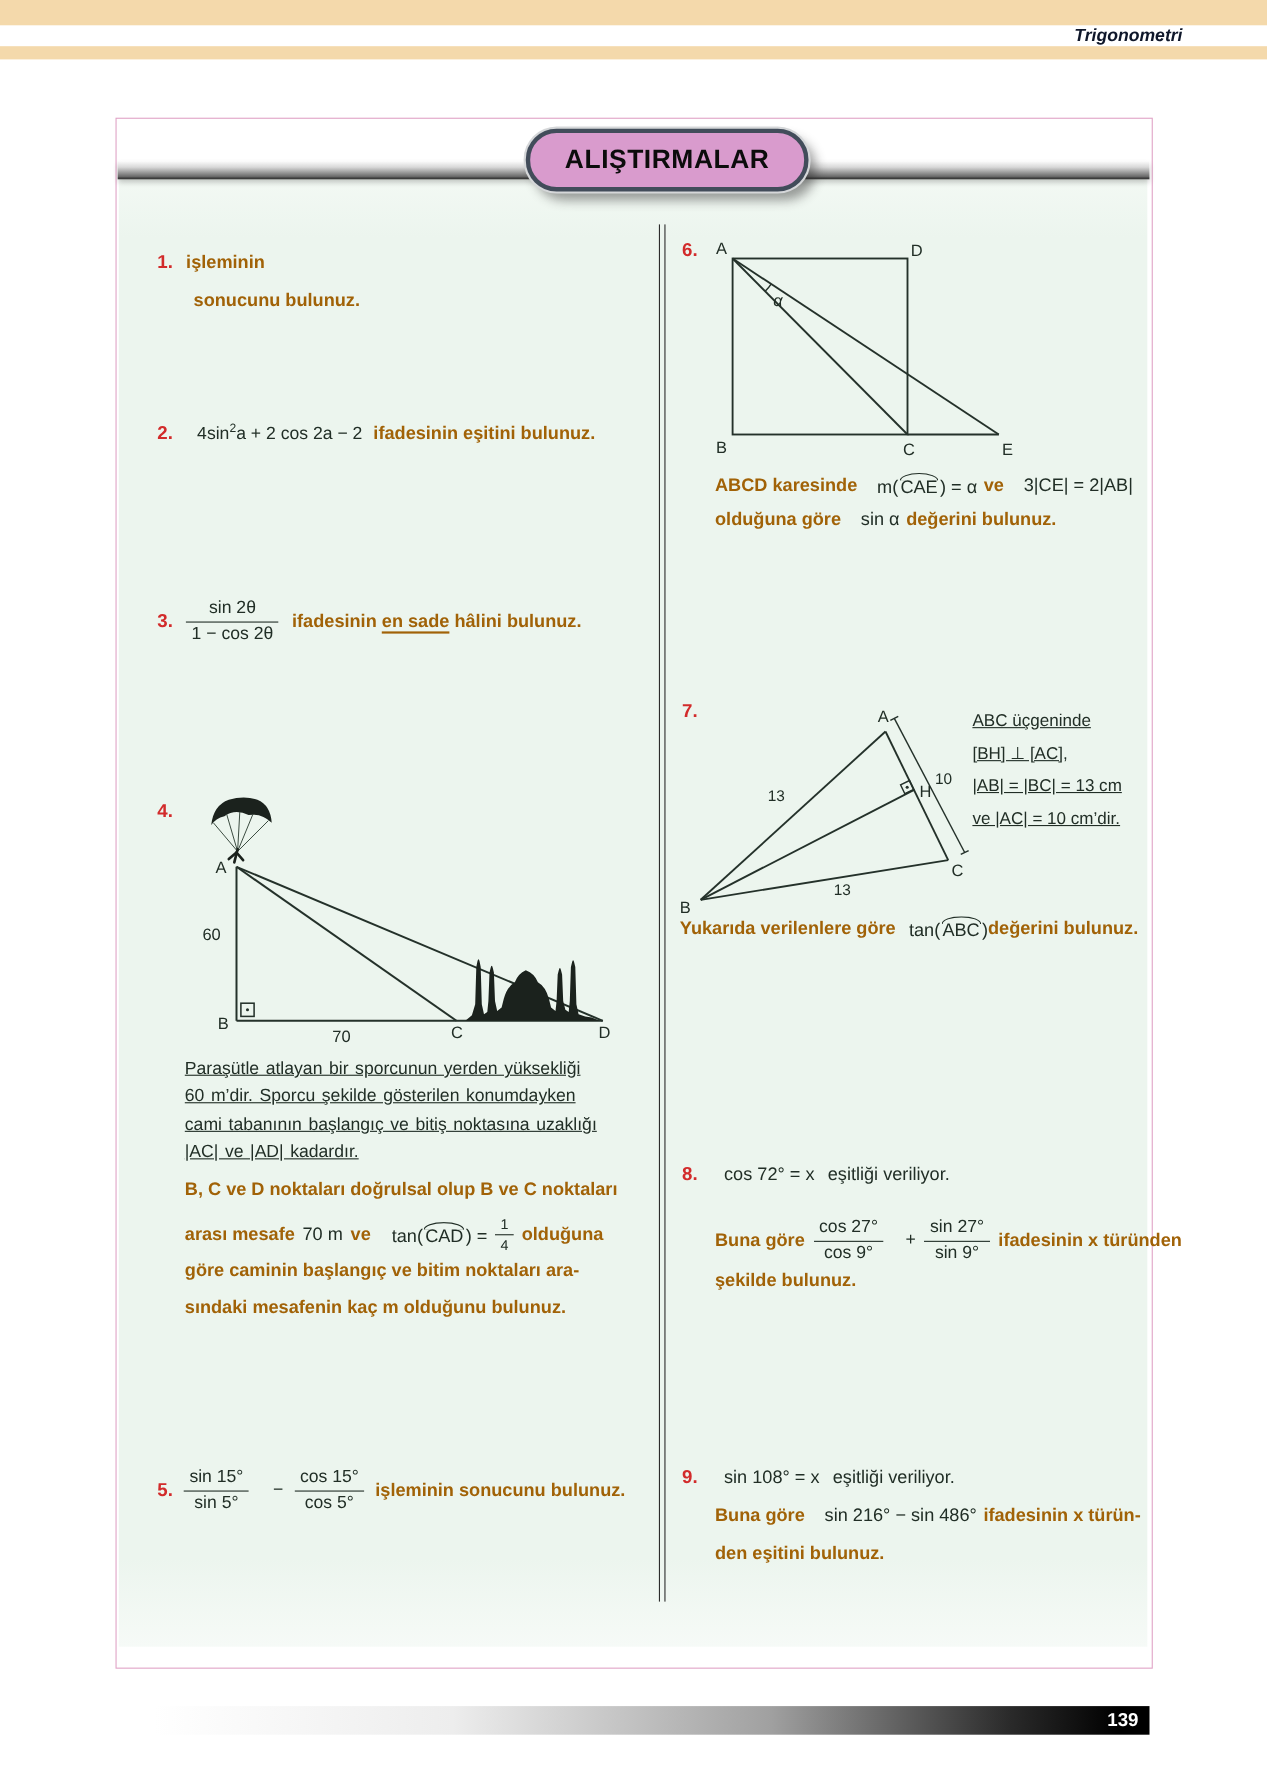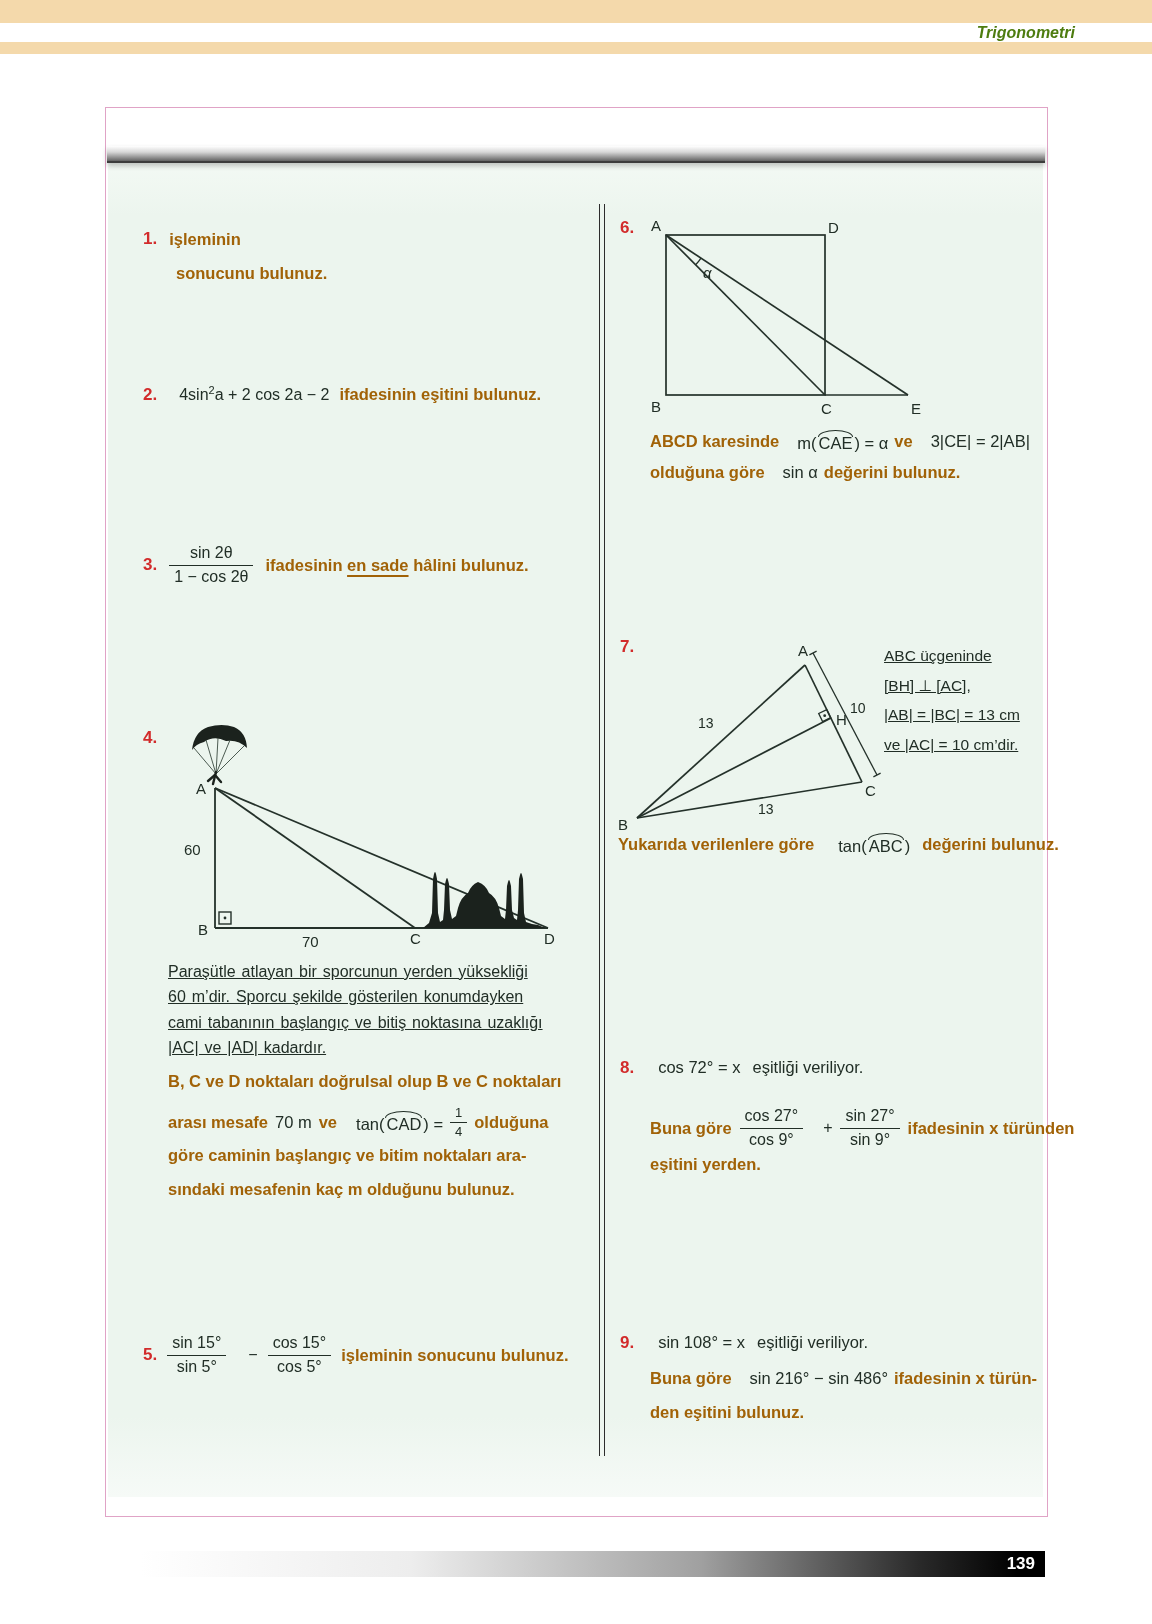--- a/index.html
+++ b/index.html
@@ -17,21 +17,21 @@
   .frac .bot{display:block;padding:2px 5px 0;}
   .frac.sm{font-size:13px;line-height:1.05;}
   .hat{position:relative;display:inline-block;padding:4px 2px 0;}
   .hat::before{content:"";position:absolute;top:0;left:1px;right:1px;height:6px;
         border:1.5px solid #212e26;border-bottom:none;border-radius:50% 50% 0 0 / 100% 100% 0 0;}
   .ul{text-decoration:underline;text-underline-offset:4px;text-decoration-thickness:1.5px;}
   sup{font-size:11px;}
   
   .band{position:absolute;left:0;width:1152px;background:#f4d9ab;}
   .chapter{position:absolute;top:23px;right:77px;height:19px;line-height:19px;
-        color:#4d7c0f;font-weight:bold;font-style:italic;font-size:16px;}
+        color:#0f172a;font-weight:bold;font-style:italic;font-size:16px;}
   
   .box{position:absolute;left:105px;top:107px;width:941px;height:1408px;border:1px solid #e0a3c6;background:#fff;}
   .greenpanel{position:absolute;left:108px;top:162px;width:935px;height:1335px;
         background:linear-gradient(180deg,#f3f9f4 0%,#ecf5ee 4%,#ecf5ee 94%,#f6faf7 100%);}
   .graybar{position:absolute;left:107px;top:146px;width:938px;height:15px;
         background:linear-gradient(#ffffff,#d8d8d8 40%,#9a9a9a 72%,#636363);
         border-bottom:2px solid #3c3c3c;box-shadow:0 3px 5px rgba(0,0,0,.22);}
   .badge{position:absolute;left:478px;top:117px;width:257px;height:57px;background:#d99bcd;
         border:4px solid #424c5a;border-radius:28px;box-sizing:border-box;
         box-shadow:0 0 0 2px #d5d7d9, 7px 8px 10px rgba(40,40,40,.45);
@@ -52,20 +52,23 @@
 
 <div id="page">
 
   <div class="band" style="top:0;height:23px"></div>
   <div class="chapter">Trigonometri</div>
   <div class="band" style="top:42px;height:12px"></div>
 
   <div class="box"></div>
   <div class="greenpanel"></div>
   <div class="graybar"></div>
+  <div class="badge">
+    <span>ALIŞTIRMALAR</span>
+  </div>
   <div class="divider"></div>
 
   <div class="abs row" style="left:143px;top:210px;height:58px;gap:12px">
     <span class="qnum">1.</span>
     <span class="bold">işleminin</span>
   </div>
   <div class="abs bold" style="left:176px;top:264px">sonucunu bulunuz.</div>
 
   <div class="abs baserow" style="left:143px;top:384px;gap:10px">
     <span class="qnum">2.</span>
@@ -198,21 +201,21 @@
     <text x="88" y="90" class="sm">13</text>
     <text x="148" y="176" class="sm">13</text>
     <text x="240" y="75" class="sm">10</text>
   </svg>
   <div class="abs para" style="left:884px;top:641px;font-size:15.5px;line-height:29.5px">
     <div>ABC üçgeninde</div>
     <div>[BH] ⊥ [AC],</div>
     <div>|AB| = |BC| = 13 cm</div>
     <div>ve |AC| = 10  cm’dir.</div>
   </div>
-  <div class="abs row" style="left:618px;top:830px;height:28px;gap:12px">
+  <div class="abs row" style="left:618px;top:830px;height:28px;gap:0">
     <span class="bold">Yukarıda verilenlere göre</span>
     <span class="math" style="font-size:16.5px"><span>tan(</span><span class="hat">ABC</span><span>)</span></span>
     <span class="bold">değerini bulunuz.</span>
   </div>
 
   <div class="abs baserow" style="left:620px;top:1058px;gap:12px">
     <span class="qnum">8.</span>
     <span class="math" style="font-size:16.5px">cos 72° = x</span>
     <span class="reg">eşitliği veriliyor.</span>
   </div>
@@ -222,21 +225,21 @@
       <span class="top">cos 27°</span>
       <span class="bot">cos 9°</span>
     </span>
     <span class="math">+</span>
     <span class="frac" style="font-size:16px">
       <span class="top">sin 27°</span>
       <span class="bot">sin 9°</span>
     </span>
     <span class="bold">ifadesinin x türünden</span>
   </div>
-  <div class="abs bold" style="left:650px;top:1155px">eşitini yerden.</div>
+  <div class="abs bold" style="left:650px;top:1155px">şekilde bulunuz.</div>
 
   <div class="abs baserow" style="left:620px;top:1333px;gap:12px">
     <span class="qnum">9.</span>
     <span class="math" style="font-size:16.5px">sin 108° = x</span>
     <span class="reg">eşitliği veriliyor.</span>
   </div>
   <div class="abs baserow" style="left:650px;top:1369px;gap:6px">
     <span class="bold">Buna göre</span>
     <span class="math" style="font-size:16.5px">sin 216° − sin 486°</span>
     <span class="bold">ifadesinin x türün-</span>

